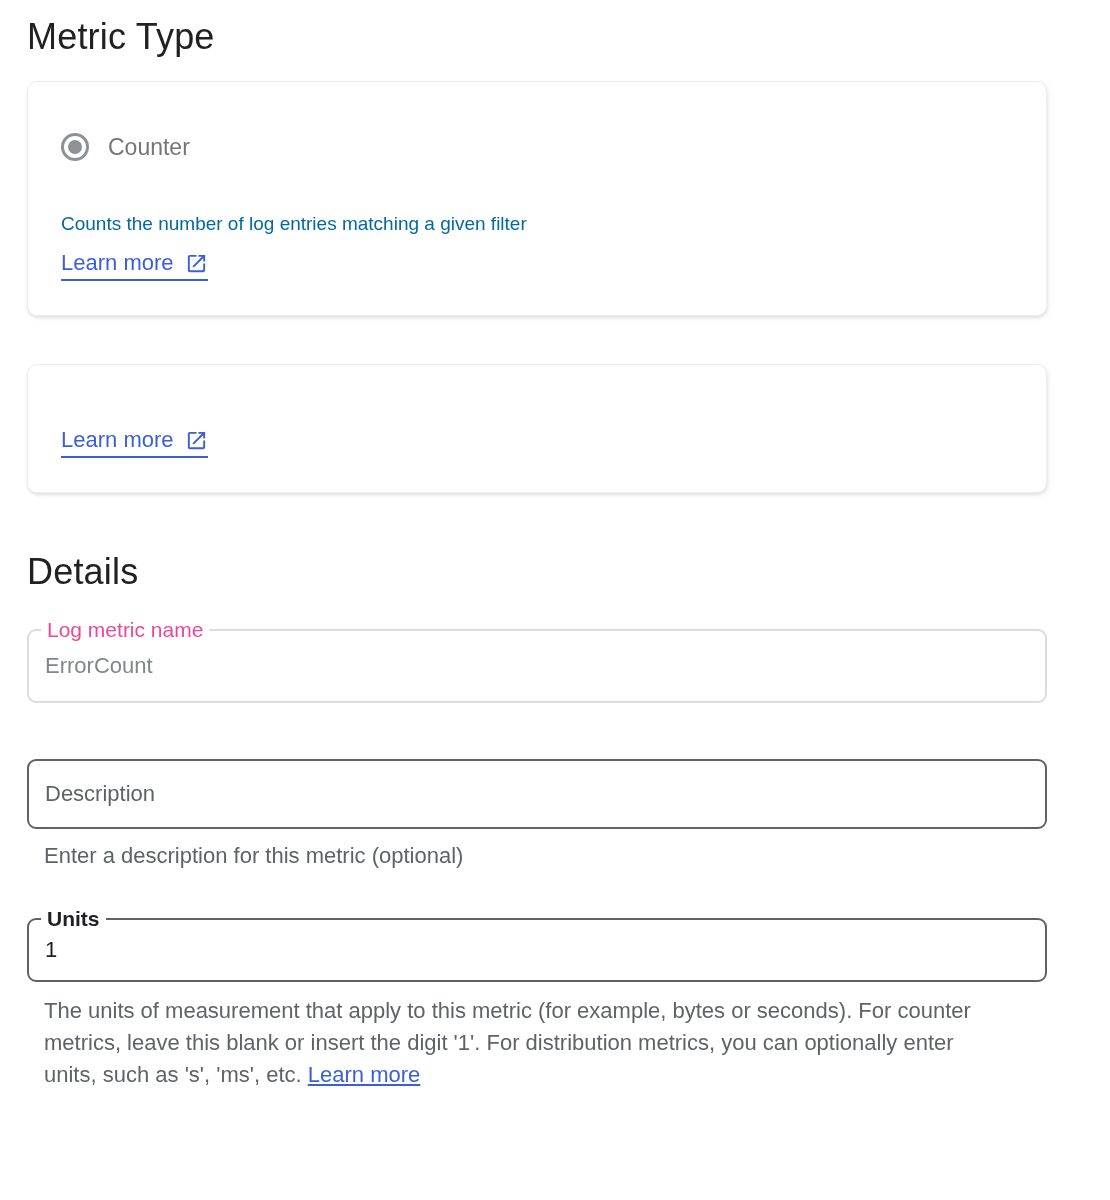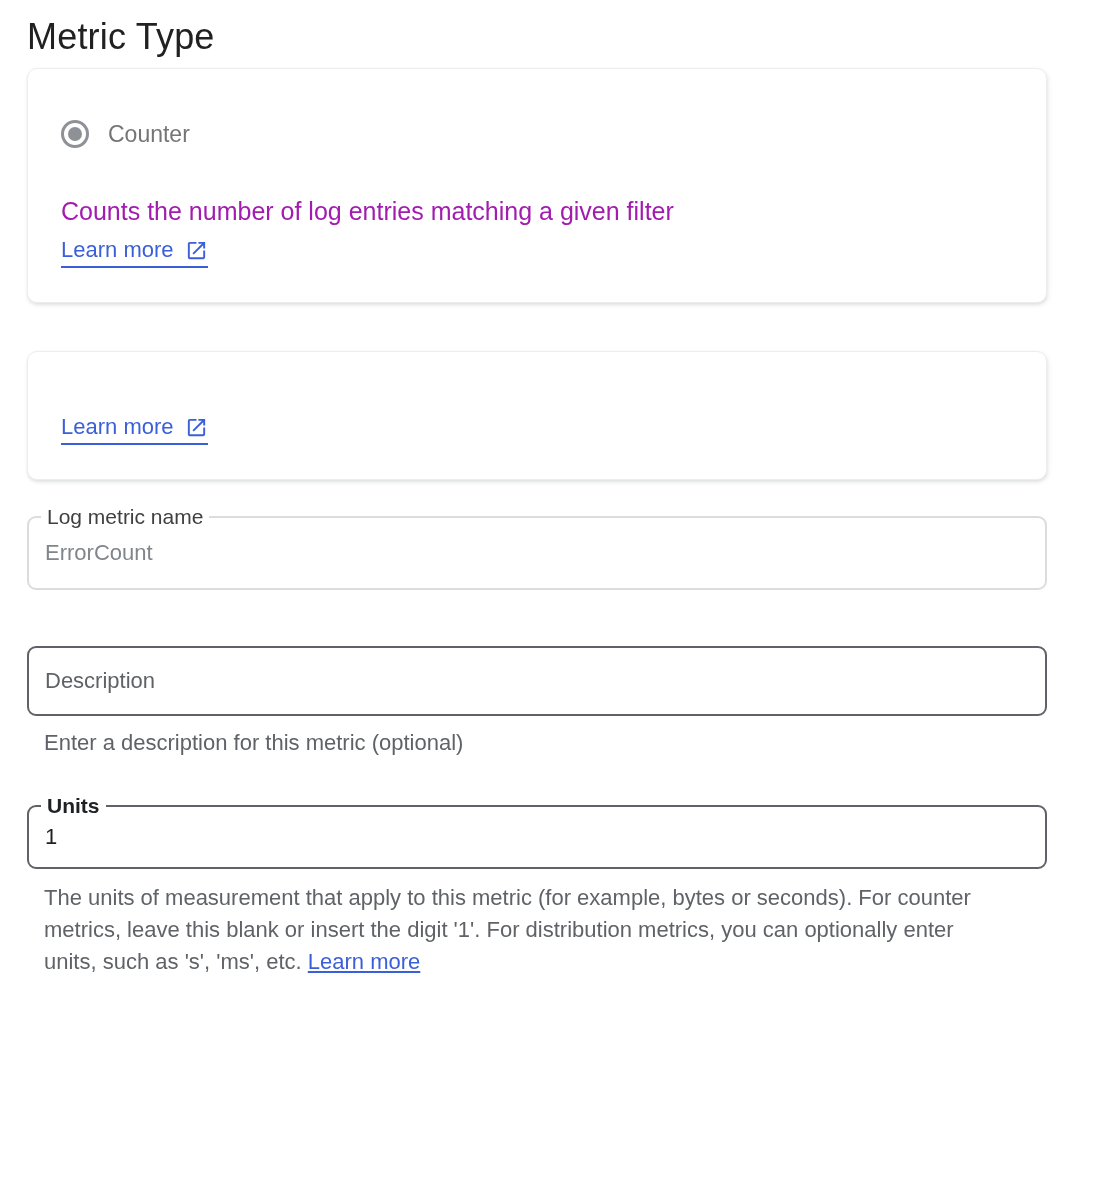--- a/index.html
+++ b/index.html
@@ -18,37 +18,37 @@
   }
   .details-heading { margin-top:58px; }
 
   
   .option-card {
     background:#fff;
     border:1px solid #ededef;
     border-radius:10px;
     box-shadow:0 2px 3px rgba(60,64,67,.10), 2px 2px 5px rgba(60,64,67,.07);
     padding:51px 32px 34px 33px;
-    margin-top:10px;
+    margin-top:23px;
   }
   .option-card + .option-card { margin-top:48px; }
 
   .radio-row { display:flex; align-items:center; }
   .radio {
     width:28px; height:28px; flex:0 0 28px;
     border:3px solid #8e9297; border-radius:50%;
     position:relative; cursor:pointer;
   }
   .radio.selected::after {
     content:""; position:absolute; inset:4px;
     background:#8e9297; border-radius:50%;
   }
   .radio-label { margin-left:19px; font-size:23px; color:#757575; }
 
-  .option-desc { margin-top:48px; font-size:25px; color:#a21caf; line-height:30px; }
+  .option-desc { margin-top:48px; font-size:19px; color:#0369a1; line-height:30px; }
 
   .learn-more {
     display:inline-flex; align-items:center; gap:11px;
     margin-top:11px; padding-bottom:3px;
     font-size:22px; text-decoration:none;
     border-bottom:2px solid;
     cursor:pointer;
   }
   .ext-icon { width:23px; height:23px; display:block; }
 
@@ -60,21 +60,21 @@
     position:absolute; top:-13px; left:12px;
     background:#fff; padding:0 6px;
     font-size:21px; line-height:24px; white-space:nowrap;
   }
   .outlined-field input {
     width:100%; height:100%; border:none; outline:none; background:transparent;
     font-family:inherit; font-size:22px; color:#202124; padding:0 16px;
   }
 
   .field-log { margin-top:36px; height:74px; border:2px solid #dadce0; }
-  .field-log .floating-label { color:#404040; font-weight:400; }
+  .field-log .floating-label { color:#ec4899; font-weight:400; }
   .field-log input { color:#80868b; }
 
   .field-desc { margin-top:56px; height:70px; border:2px solid #5f6368; }
   .field-desc input::placeholder { color:#5f6368; opacity:1; }
 
   .field-units { margin-top:47px; height:64px; border:2px solid #5f6368; }
   .field-units .floating-label { color:#202124; font-weight:700; }
 
   .helper {
     font-size:22px; color:#5f6368; line-height:30px;
@@ -106,20 +106,21 @@
 
   <div class="option-card">
     <a class="learn-more" style="color:#3b5fd8" href="#">
       <span>Learn more</span>
       <svg class="ext-icon" viewBox="0 0 24 24" fill="currentColor">
         <path d="M19 19H5V5h7V3H5a2 2 0 0 0-2 2v14a2 2 0 0 0 2 2h14c1.1 0 2-.9 2-2v-7h-2v7zM14 3v2h3.59l-9.83 9.83 1.41 1.41L19 6.41V10h2V3h-7z"></path>
       </svg>
     </a>
   </div>
 
+  <h1 class="section-heading details-heading">Details</h1>
 
   <div class="outlined-field field-log">
     <span class="floating-label">Log metric name</span>
     <input type="text" readonly="" value="ErrorCount" style="">
   </div>
 
   <div class="outlined-field field-desc">
     <input type="text" placeholder="Description" style="">
   </div>
   <div class="helper">Enter a description for this metric (optional)</div>

